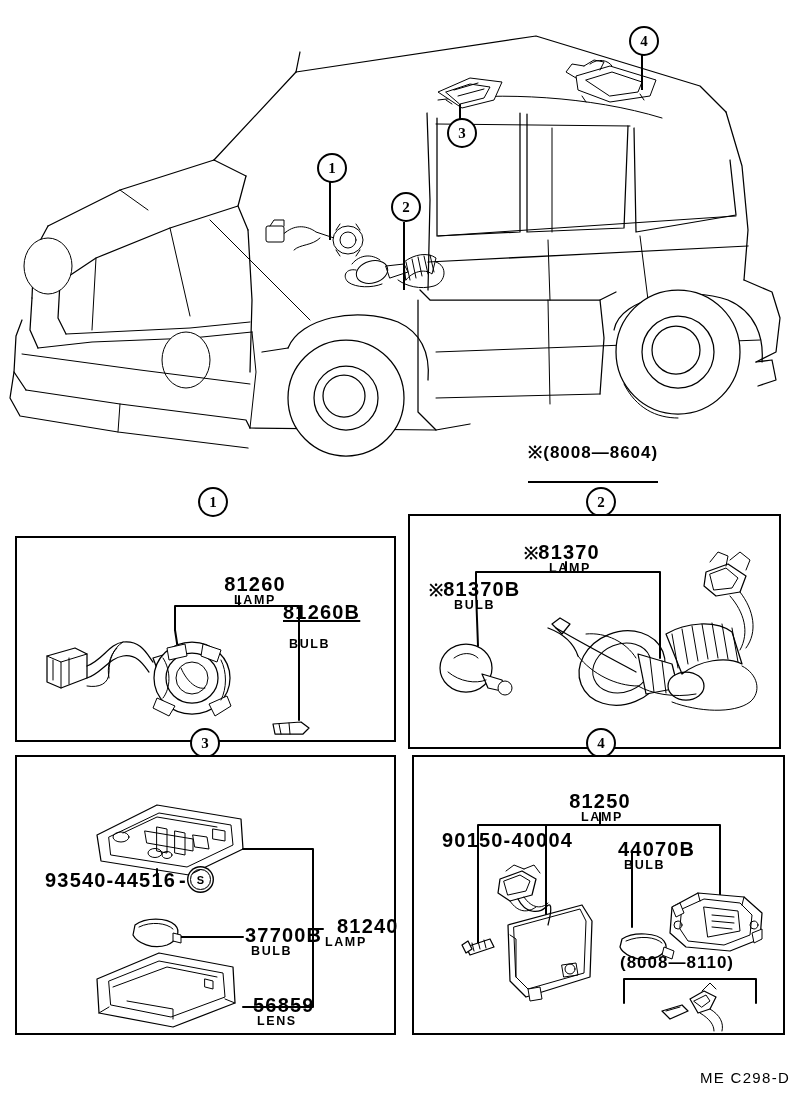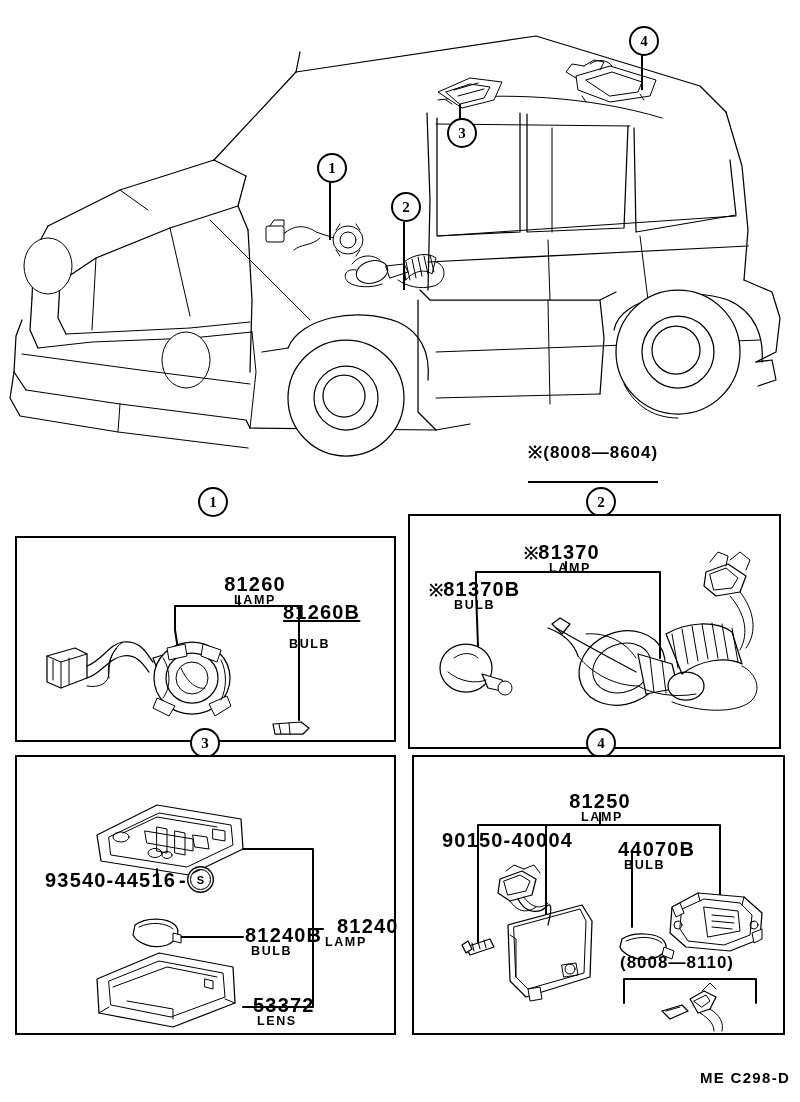--- a/index.html
+++ b/index.html
@@ -34,21 +34,21 @@
   .num{font-size:20px;line-height:20px;}
   .sub{font-size:12.5px;line-height:13px;letter-spacing:1.6px;}
   .center{text-align:center;transform:translateX(-50%);}
   .mark{font-size:17px;font-weight:bold;letter-spacing:0;}
 
   .note{position:absolute;font-size:17px;font-weight:bold;letter-spacing:1px;
         white-space:nowrap;border-bottom:2.4px solid #000;padding-bottom:18px;}
 
   .rangebox{position:absolute;font-size:17px;font-weight:bold;letter-spacing:1px;white-space:nowrap;}
 
-  .footer{position:absolute;font-size:15px;font-weight:bold;letter-spacing:1.3px;white-space:nowrap;}
+  .footer{position:absolute;font-size:15px;font-weight:normal;letter-spacing:1.3px;white-space:nowrap;}
 
   .circS{display:inline-flex;align-items:center;justify-content:center;
          width:19px;height:19px;border:1.8px solid #000;border-radius:50%;
          font-size:11px;font-weight:bold;letter-spacing:0;vertical-align:middle;
          box-shadow:0 0 0 1.6px #fff, 0 0 0 3.0px #000;}
 </style>
 </head>
 <body>
 
 <div class="stage">
@@ -336,24 +336,24 @@
 
     <div class="lbl num" style="left:28px;top:112px;display:flex;align-items:center;gap:3px;">
       <span>93540-44516</span>
       <span style="font-size:20px;">-</span>
       <span class="circS">S</span>
     </div>
 
     <div class="lbl num" style="left:320px;top:159px;">81240</div>
     <div class="lbl sub" style="left:308px;top:179px;">LAMP</div>
 
-    <div class="lbl num" style="left:228px;top:168px;">81240B</div>
+    <div class="lbl num" style="left:228px;top:168px;">37700B</div>
     <div class="lbl sub" style="left:234px;top:188px;">BULB</div>
 
-    <div class="lbl num" style="left:236px;top:238px;">53372</div>
+    <div class="lbl num" style="left:236px;top:238px;">56859</div>
     <div class="lbl sub" style="left:240px;top:258px;">LENS</div>
   </div>
 
   <div class="pnum" style="left:586px;top:728px;">
     <span>4</span>
   </div>
   <div class="panel" style="left:412px;top:755px;width:373px;height:280px;">
 
     <svg width="369" height="276" style="position:absolute;left:0;top:0;">
 

